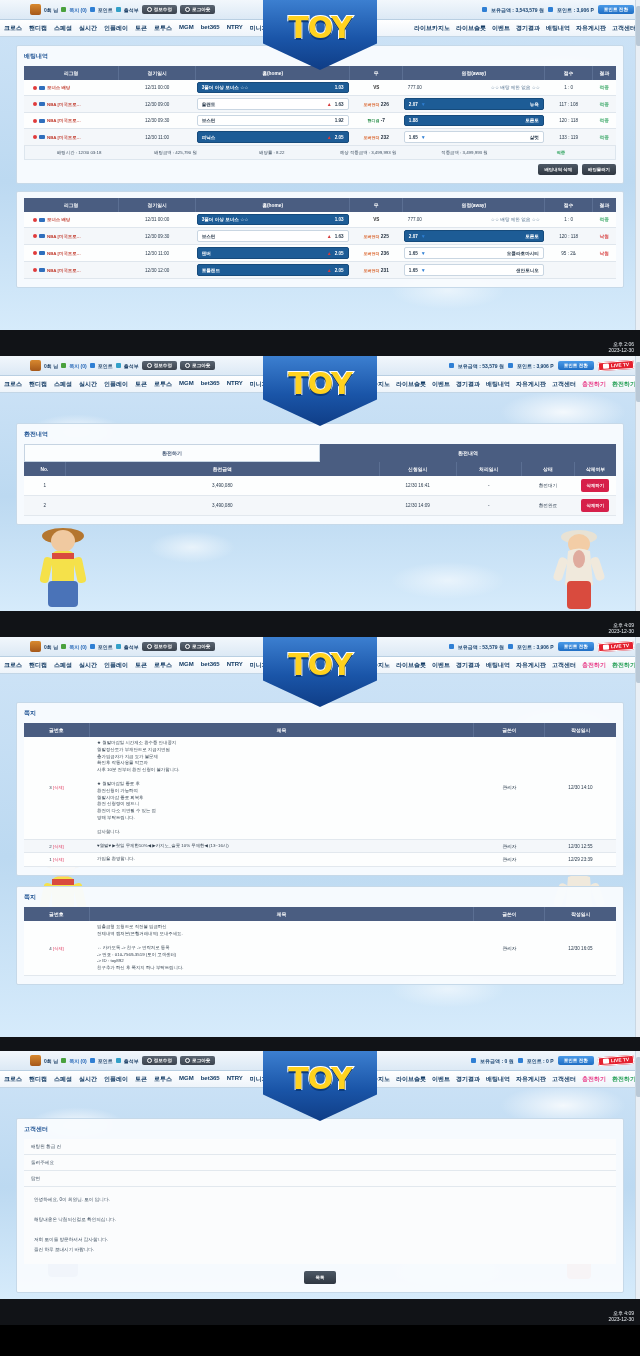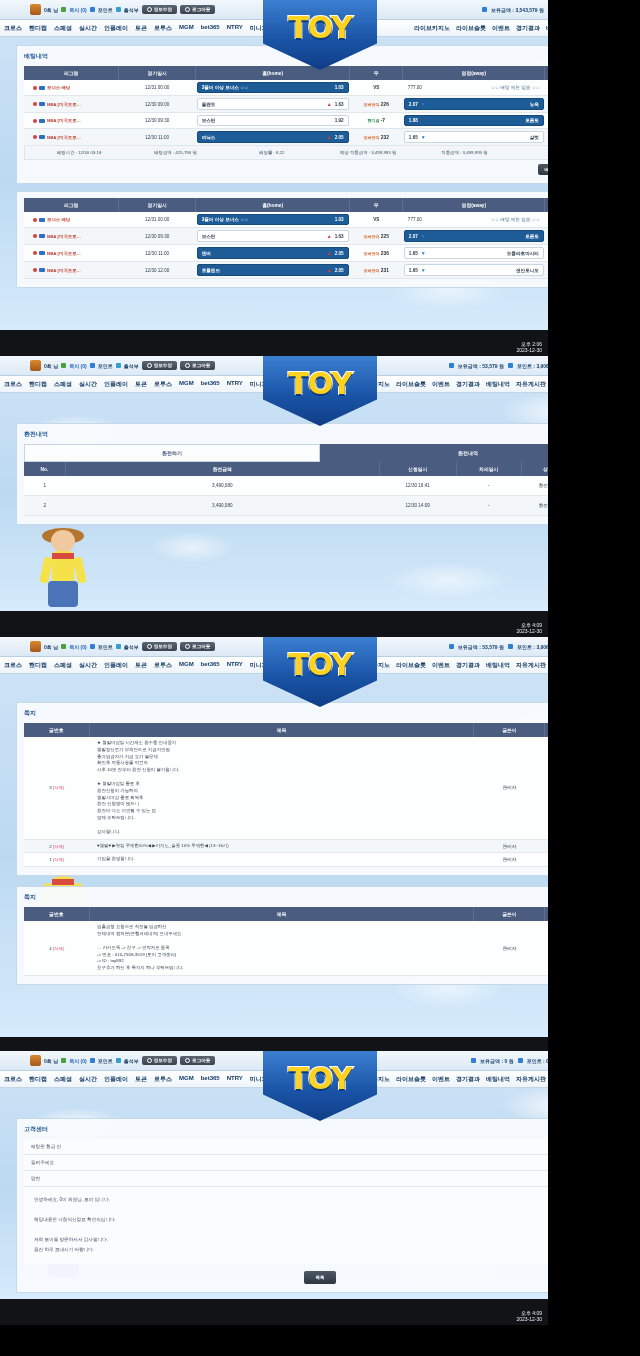--- a/index.html
+++ b/index.html
@@ -7,21 +7,21 @@
   html, body {
     width: 640px;
     background: #000;
     font-family: "Liberation Sans", "DejaVu Sans", sans-serif;
   }
   .stack { width: 640px; }
 
   
   .panel {
     position: relative;
-    width: 548px;
+    width: 640px;
     overflow: hidden;
     background: #a3a3a3;
   }
   .browser-frame {
     position: relative;
     width: 640px;
     background: linear-gradient(#cfe3f5 0%, #bcd8ef 40%, #cfe6f7 100%);
     overflow: hidden;
   }
   .sky {

